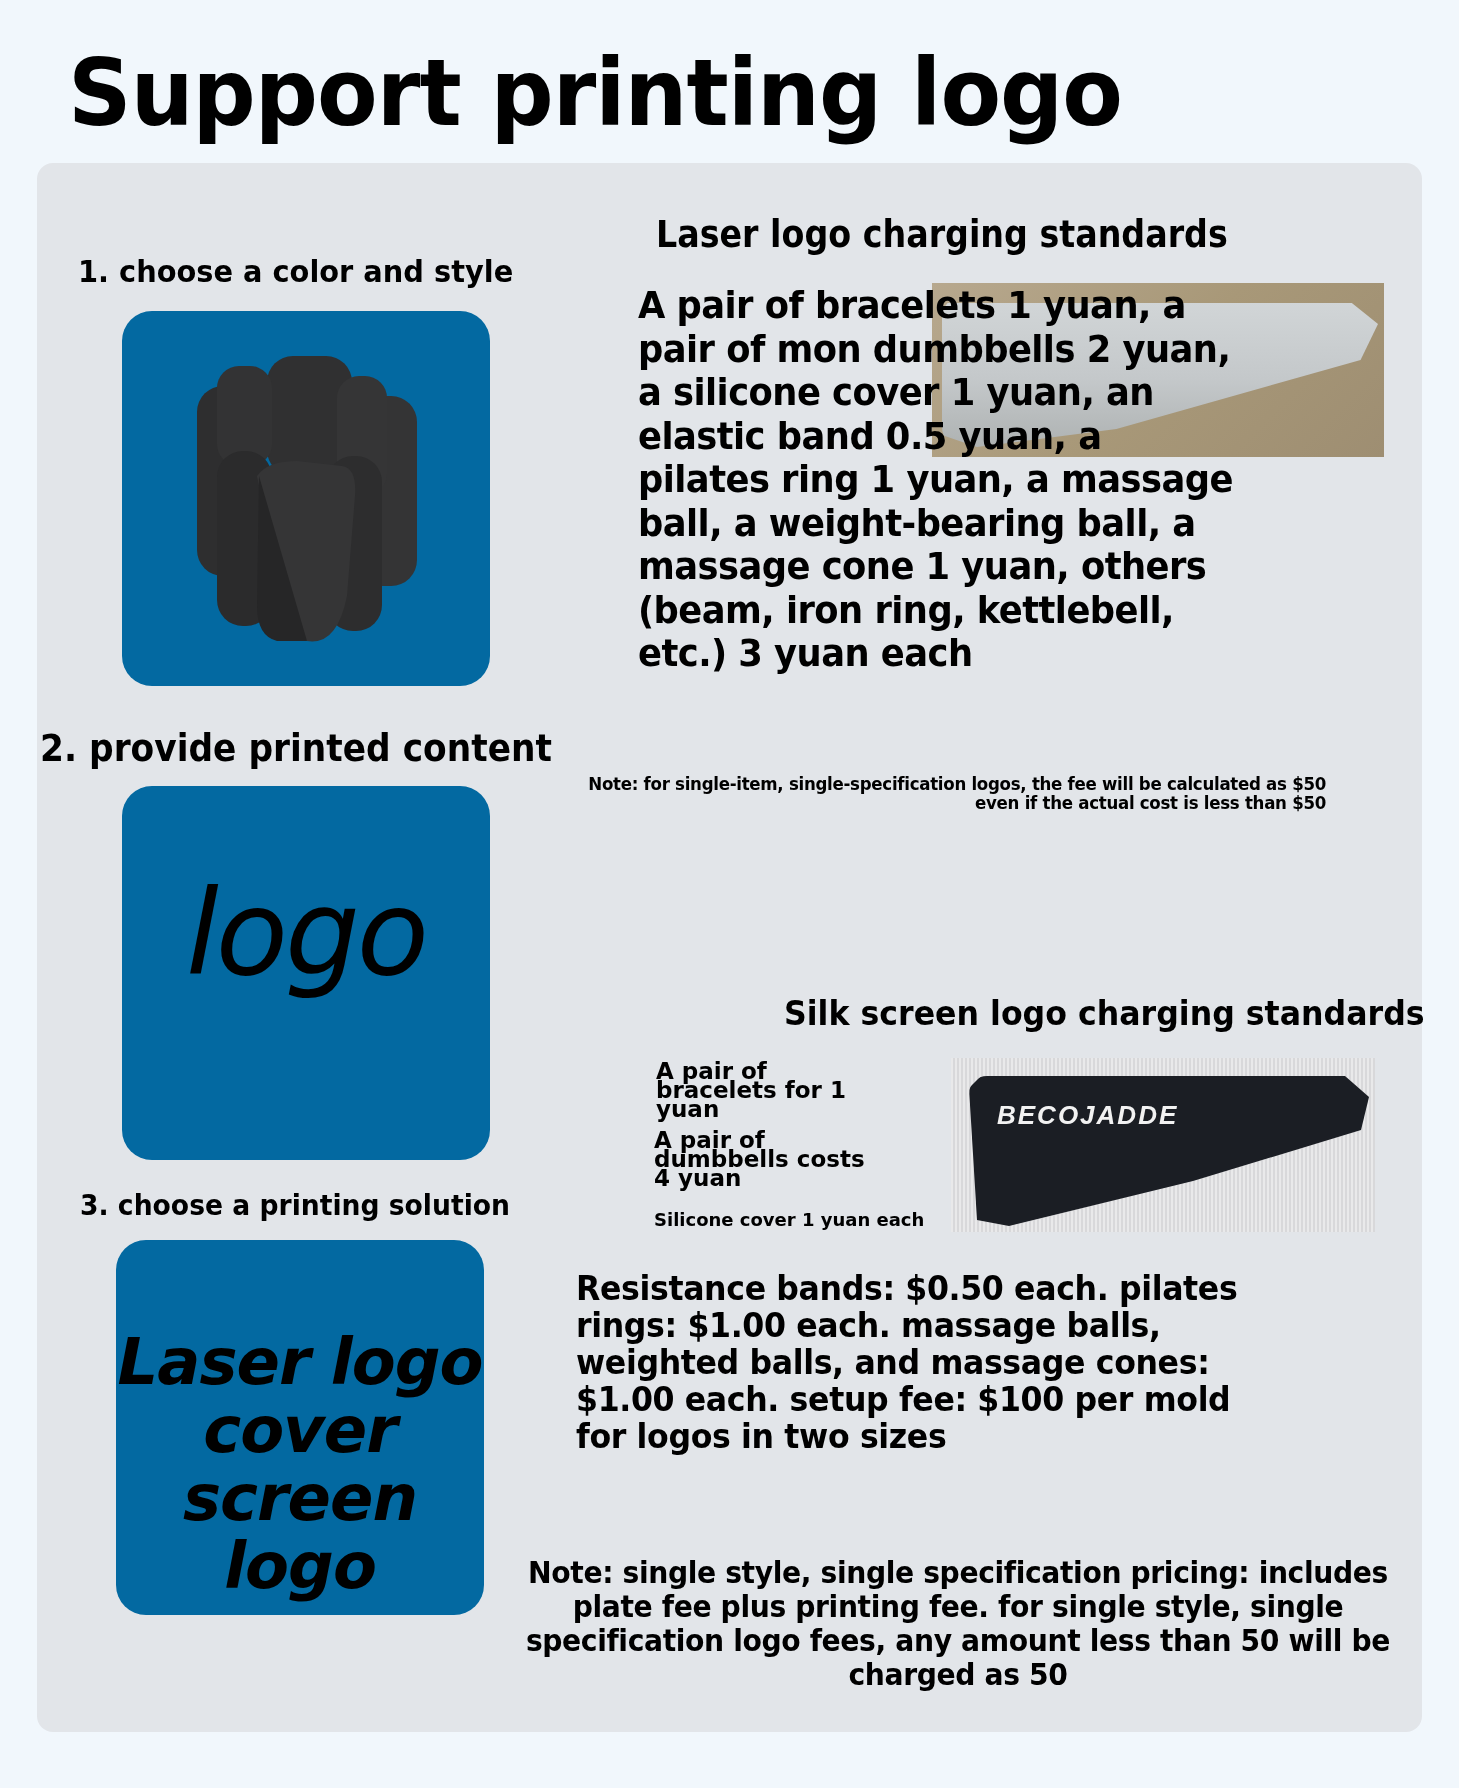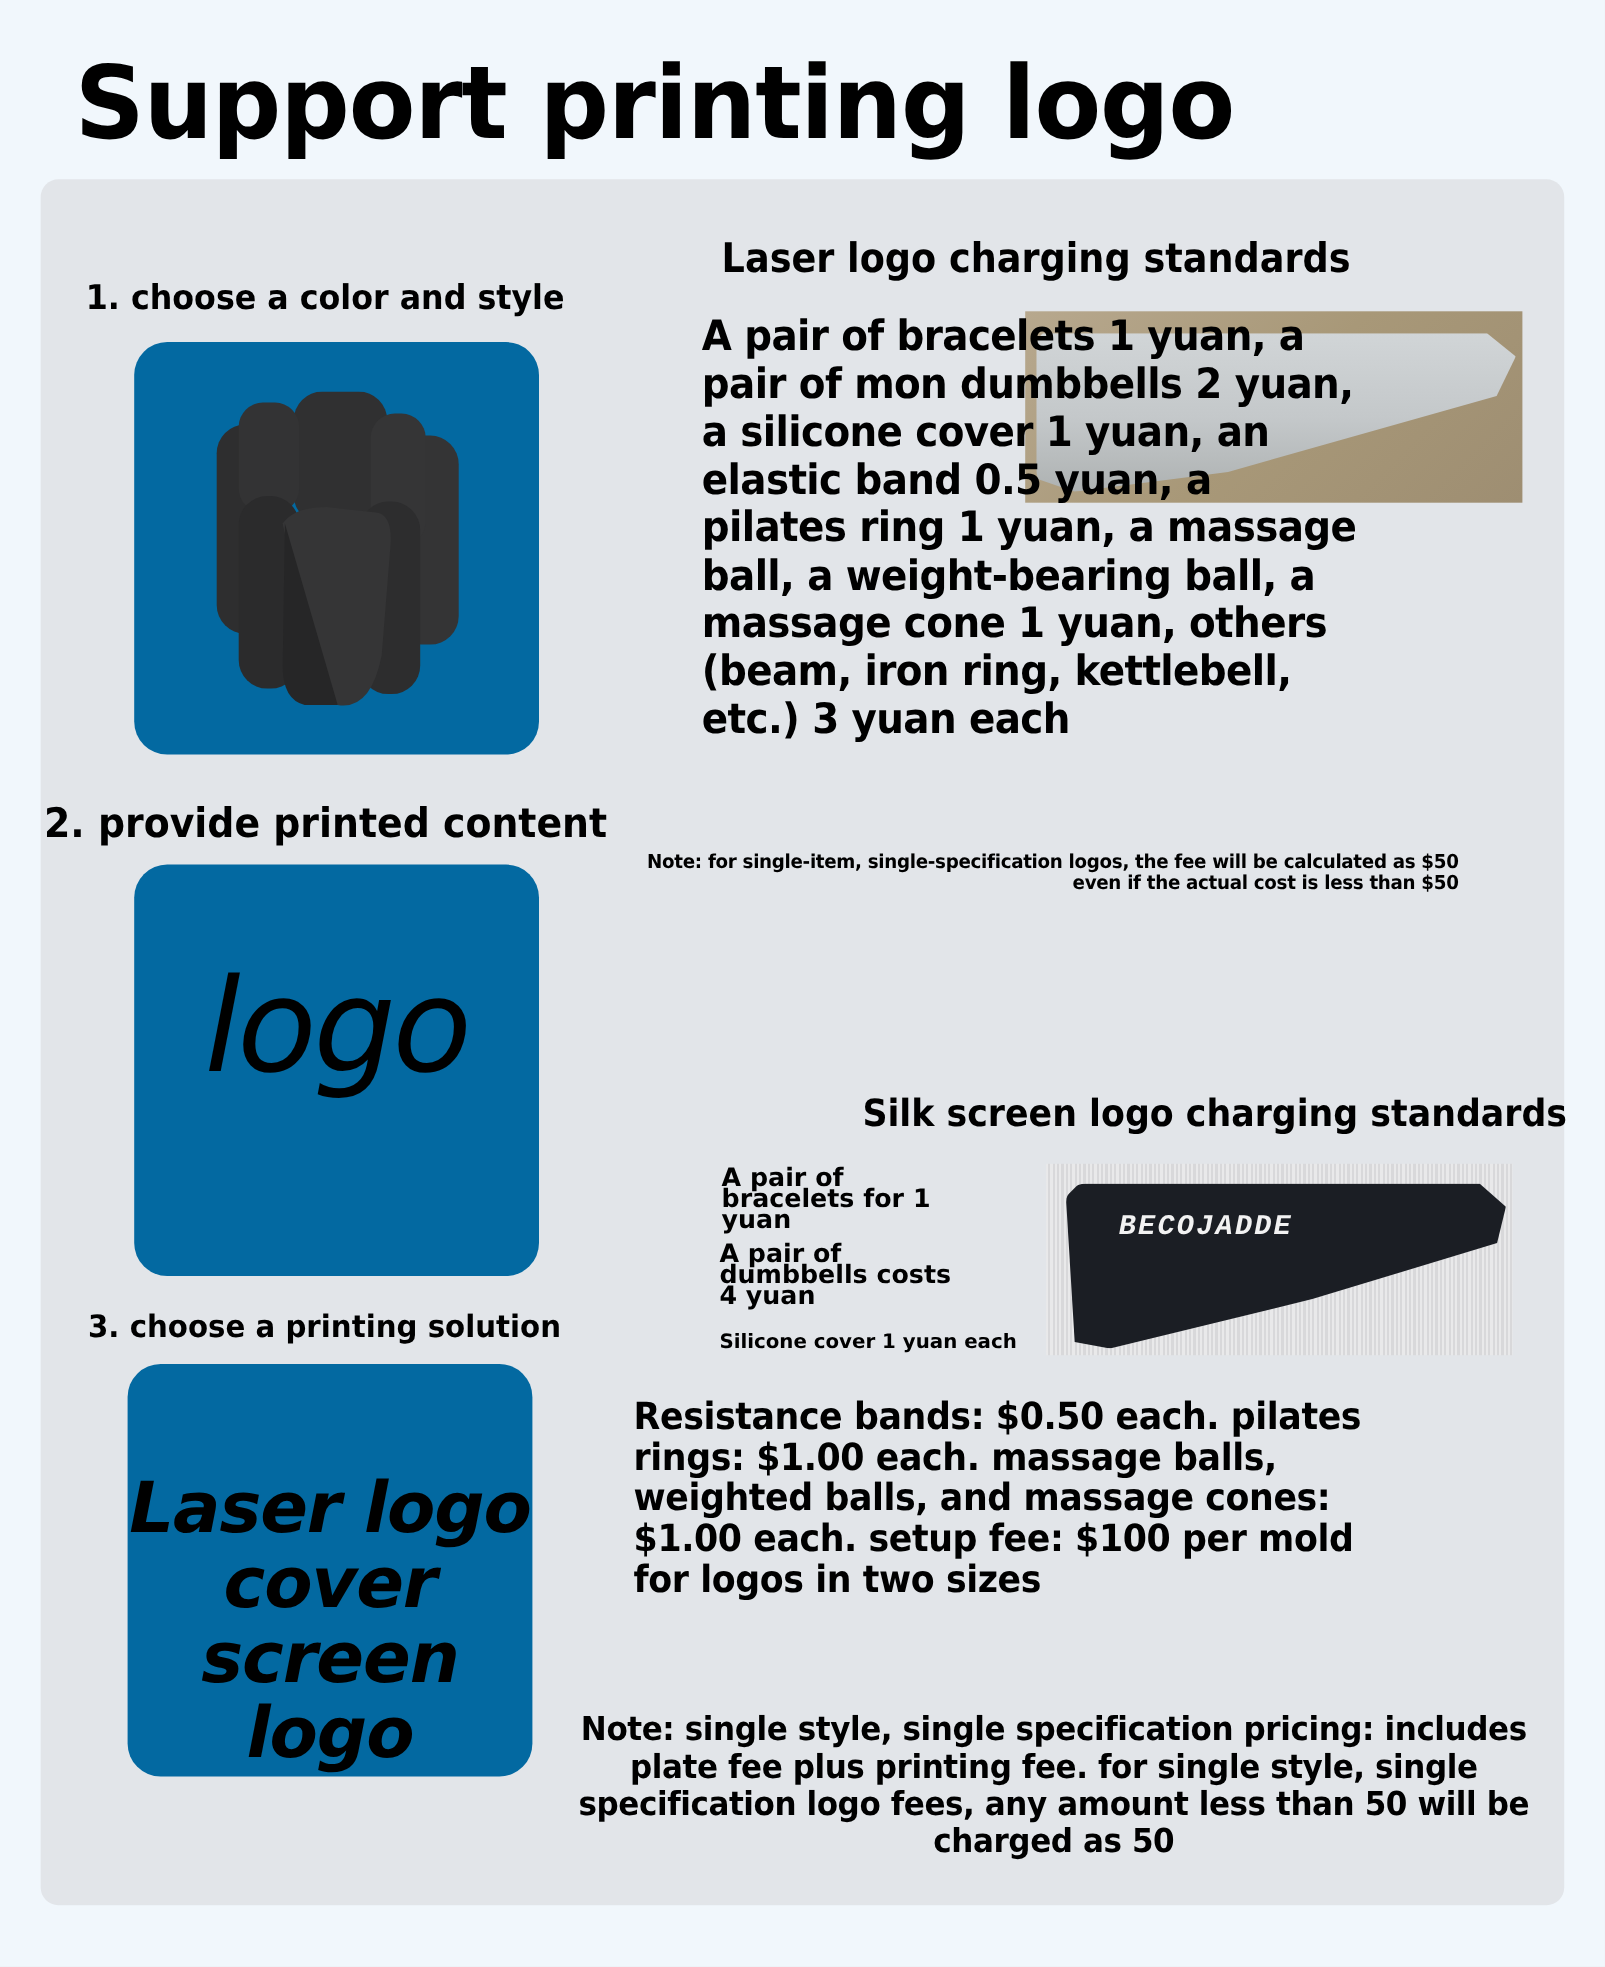--- a/index.html
+++ b/index.html
@@ -32,21 +32,21 @@
   .card1 { left: 122px; top: 311px; width: 368px; height: 375px; }
   .card2 { left: 122px; top: 786px; width: 368px; height: 374px; }
   .card3 { left: 116px; top: 1240px; width: 368px; height: 375px; }
 
   .logo-text {
     position: absolute; left: 0; right: 0; top: 88px;
     text-align: center; font-size: 118px; font-weight: normal;
     letter-spacing: -3px; line-height: 1;
   }
   .solution-text {
-    position: absolute; left: 0; right: 0; top: 98px;
+    position: absolute; left: 0; right: 0; top: 88px;
     text-align: center; font-size: 64px; font-weight: bold;
     line-height: 68px; letter-spacing: -1px;
   }
 
   .laser-heading {
     left: 656px; top: 216px; font-size: 37px; font-weight: bold;
     white-space: nowrap; line-height: 1;
     transform: scaleX(0.9); transform-origin: left top;
   }
   .laser-img {
@@ -91,21 +91,21 @@
   }
   .silk-img .cone {
     position: absolute; left: 18px; top: 18px; width: 400px; height: 150px;
     background: #1b1e24;
     clip-path: polygon(3% 0, 94% 0, 100% 14%, 98% 36%, 56% 70%, 10% 100%, 2% 96%, 0 8%);
     border-radius: 18px;
   }
   .silk-img .brand {
     position: absolute; left: 46px; top: 42px;
     color: #f2f2f2; font-size: 26px; font-weight: bold; font-style: italic;
-    letter-spacing: 2px; font-family: Liberation Mono, monospace; margin-left: 20px;
+    letter-spacing: 2px; font-family: Liberation Sans, sans-serif;
   }
 
   .resist-text {
     left: 576px; top: 1270px; width: 760px;
     font-size: 34px; font-weight: bold; line-height: 37px;
     letter-spacing: -0.4px;
     transform: scaleX(0.93); transform-origin: left top;
   }
 
   .note2 {

